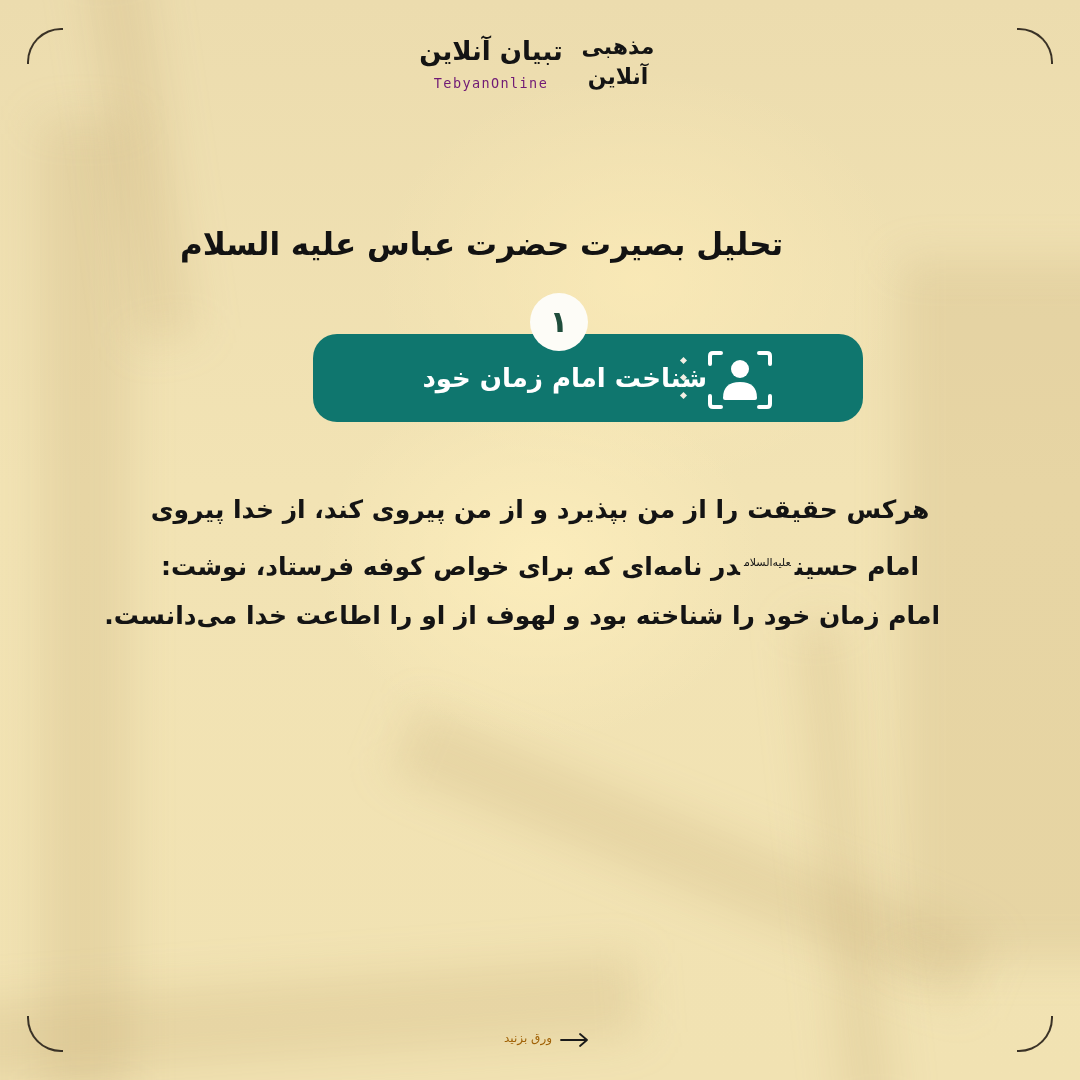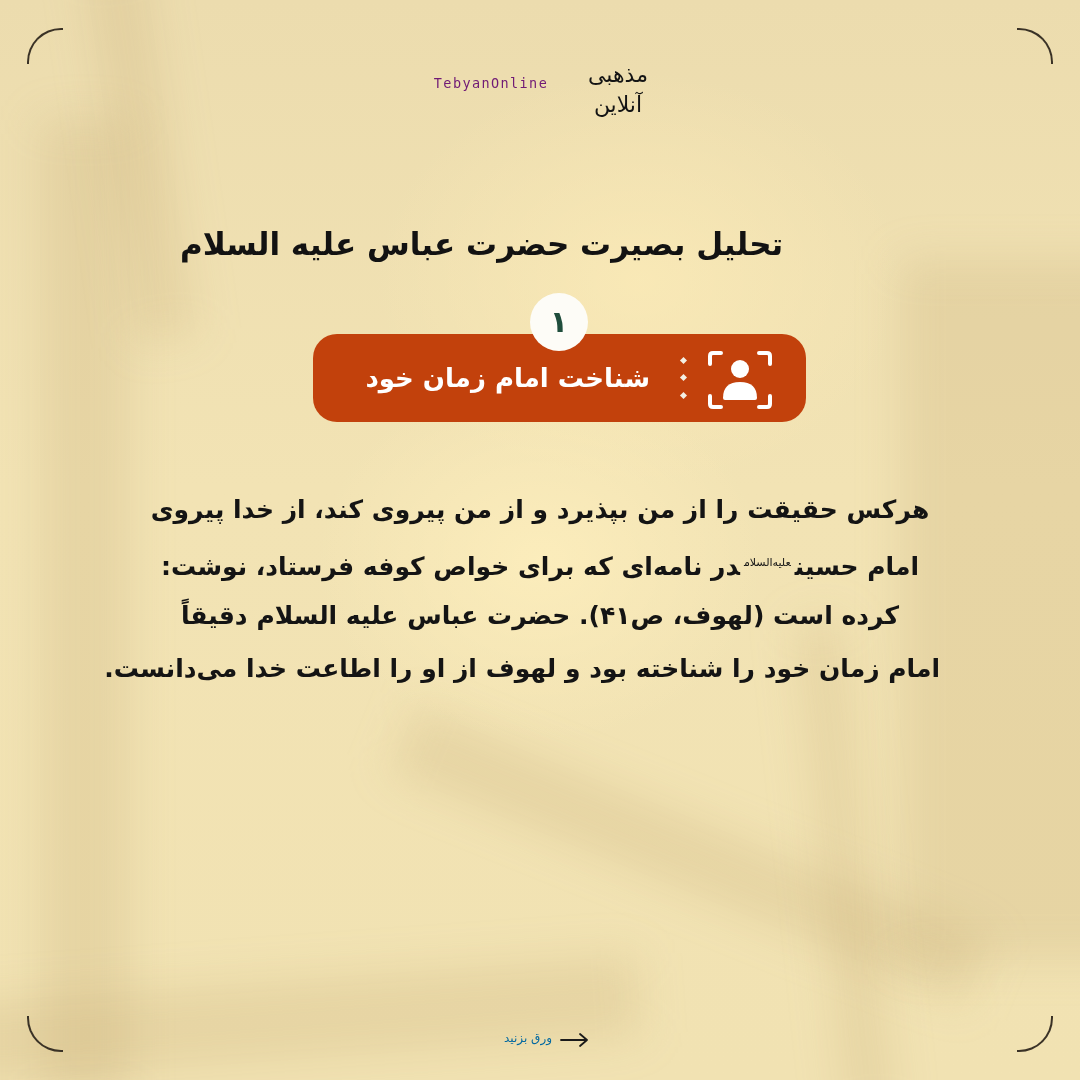--- a/index.html
+++ b/index.html
@@ -84,24 +84,23 @@
       color: #701a75;
       line-height: 18px;
     }
     .logo .sub-fa {
       position: absolute;
       left: 152px;
       top: 2px;
       width: 96px;
       text-align: center;
       font-family: "DejaVu Sans", sans-serif;
-      font-weight: normal;
+      font-weight: bold;
       color: #141414;
       direction: rtl;
-      margin-top: 28px;
     }
     .logo .sub-fa .l1 { display: block; font-size: 22px; line-height: 30px; }
     .logo .sub-fa .l2 { display: block; font-size: 22px; line-height: 30px; }
 
     .title {
       position: absolute;
       left: 180px;
       width: 720px;
       top: 221px;
       text-align: left;
@@ -111,24 +110,24 @@
       font-size: 31px;
       line-height: 46px;
       color: #121212;
       letter-spacing: -0.5px;
     }
 
     .pill {
       position: absolute;
       left: 313px;
       top: 334px;
-      width: 493px;
+      width: 550px;
       height: 88px;
       border-radius: 24px;
-      background: #c2410c;
+      background: #0f766e;
     }
     .pill .pill-label {
       position: absolute;
       right: 156px;
       top: 0;
       height: 88px;
       line-height: 88px;
       direction: rtl;
       font-family: "DejaVu Sans", sans-serif;
       font-weight: bold;
@@ -199,21 +198,21 @@
       height: 26px;
       direction: ltr;
     }
     .swipe .swipe-label {
       position: absolute;
       right: 38px;
       top: 3px;
       direction: rtl;
       font-family: "DejaVu Sans", sans-serif;
       font-size: 12px;
-      color: #0369a1;
+      color: #a16207;
       white-space: nowrap;
     }
     .swipe svg {
       position: absolute;
       right: 0;
       top: 4px;
     }
   </style>
 </head>
 <body>
@@ -226,20 +225,21 @@
   <div class="shadow s5"></div>
   <div class="shadow s6"></div>
 </div>
 
 <div class="corner tl"></div>
 <div class="corner tr"></div>
 <div class="corner bl"></div>
 <div class="corner br"></div>
 
 <div class="logo">
+  <div class="brand-fa">تبیان آنلاین</div>
   <div class="brand-en">TebyanOnline</div>
   <div class="sub-fa">
     <span class="l1">مذهبی</span>
     <span class="l2">آنلاین</span>
   </div>
 </div>
 
 <div class="title">تحلیل بصیرت حضرت عباس علیه السلام</div>
 
 <div class="pill">
@@ -263,21 +263,20 @@
     <circle cx="33" cy="19" r="9" fill="#ffffff"></circle>
     <path d="M16 48 Q16 32 33 32 Q50 32 50 48 Q50 50 48 50 H18 Q16 50 16 48 Z" fill="#ffffff"></path>
   </svg>
 </div>
 
 <div class="badge">۱</div>
 
 <div class="body-text">
   <span class="line">هرکس حقیقت را از من بپذیرد و از من پیروی کند، از خدا پیروی</span>
   <span class="line"><span>امام حسین</span><span class="honor">علیه‌السلام</span><span>در نامه‌ای که برای خواص کوفه فرستاد، نوشت:</span></span>
-  <span class="line">کرده است (لهوف، ص۴۱). حضرت عباس علیه السلام دقیقاً</span>
   <span class="line">امام زمان خود را شناخته بود و لهوف از او را اطاعت خدا می‌دانست.</span>
 </div>
 
 <div class="swipe">
   <span class="swipe-label">ورق بزنید</span>
   <svg width="30" height="16" viewBox="0 0 30 16">
     <path d="M1 8 H27 M20 2 L27 8 L20 14" fill="none" stroke="#1a1a1a" stroke-width="1.8" stroke-linecap="round" stroke-linejoin="round"></path>
   </svg>
 </div>
 

